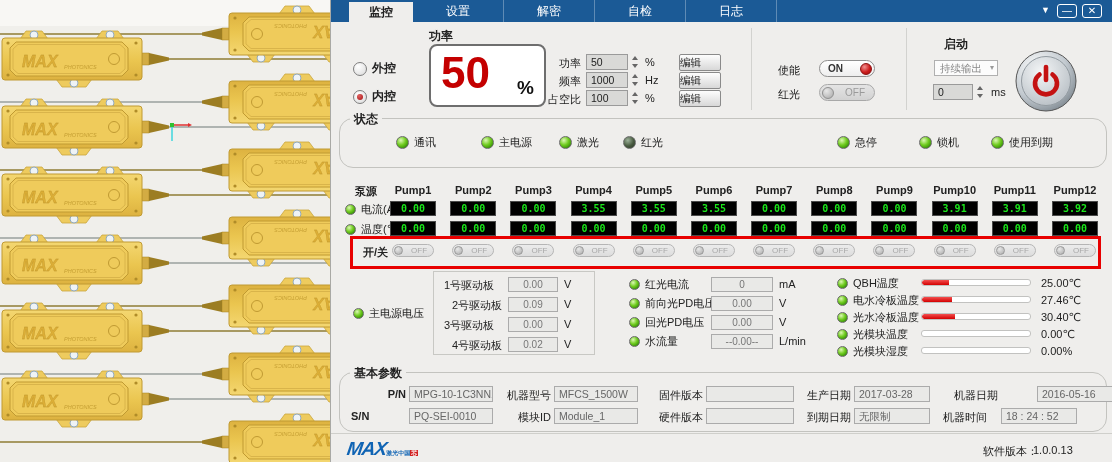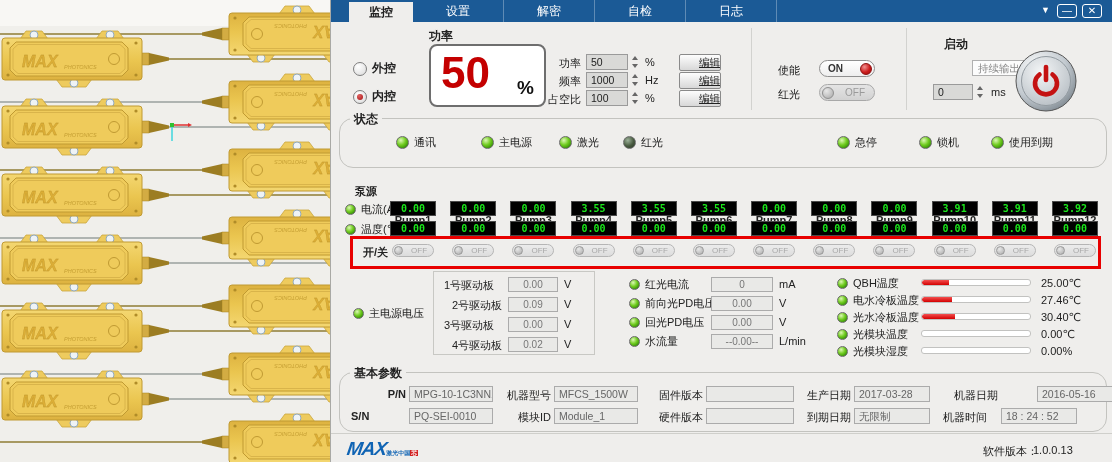--- a/index.html
+++ b/index.html
@@ -75,21 +75,21 @@
   
   .spin{position:absolute;height:16px;}
   .spin .val{position:absolute;left:0;top:0;width:42px;height:16px;background:#d9d9d7;border:1px solid #9a9a9a;
         box-sizing:border-box;font-size:10.5px;line-height:14px;padding-left:4px;color:#222;}
   .spin .arr{position:absolute;left:44px;top:0;width:11px;height:16px;}
   .spin .arr i{position:absolute;left:2px;width:0;height:0;border-left:3.5px solid transparent;border-right:3.5px solid transparent;}
   .spin .arr .up{top:2px;border-bottom:4px solid #666;}
   .spin .arr .dn{bottom:2px;border-top:4px solid #666;}
 
   .editbtn{position:absolute;width:42px;height:17px;background:linear-gradient(#fdfdfd,#d8d8d8);
-        border:1px solid #8a8a8a;border-radius:2px;font-size:10.5px;text-align:right;line-height:15px;color:#222;box-sizing:border-box;text-decoration:underline;}
+        border:1px solid #8a8a8a;border-radius:2px;font-size:10.5px;text-align:left;line-height:15px;color:#222;box-sizing:border-box;}
 
   
   #pwr-display{position:absolute;left:98px;top:44px;width:117px;height:63px;background:#fff;border:2px solid #6e6e6e;
         border-radius:8px;box-sizing:border-box;}
   #pwr-display .big{position:absolute;left:10px;top:2px;font-size:44px;font-weight:bold;color:#c40000;}
   #pwr-display .pct{position:absolute;right:10px;bottom:6px;font-size:19px;font-weight:bold;color:#111;}
 
   
   .ddl{position:absolute;background:#fcfcfc;border:1px solid #b0b0b0;box-sizing:border-box;height:16px;
        font-size:10.5px;color:#8a8a8a;line-height:14px;padding-left:5px;}
@@ -258,21 +258,21 @@
       <span class="txt">ON</span>
         <span class="knob"></span>
     </div>
     <div class="abs flabel" style="left:447px;top:87px;">红光</div>
     <div class="tgl-big tgl-off" style="left:488px;top:84px;">
       <span class="knob"></span>
         <span class="txt">OFF</span>
     </div>
 
     <div class="abs" style="left:613px;top:36px;font-weight:bold;font-size:12px;">启动</div>
-    <div class="ddl" style="left:603px;top:60px;width:64px;margin-left:38px;">
+    <div class="ddl" style="left:603px;top:60px;width:64px;">
       <span>持续输出</span>
       <span class="da">▾</span>
     </div>
     <div class="spin" style="left:602px;top:84px;">
       <div class="val" style="width:40px;background:#d9d9d7;">0</div>
       <div class="arr" style="left:42px;">
           <i class="up"></i>
           <i class="dn"></i>
         </div>
     </div>
@@ -304,21 +304,21 @@
     <div class="abs" style="left:65px;top:135px;"><span class="led"></span><span class="slabel">通讯</span></div>
     <div class="abs" style="left:150px;top:135px;"><span class="led"></span><span class="slabel">主电源</span></div>
     <div class="abs" style="left:228px;top:135px;"><span class="led"></span><span class="slabel">激光</span></div>
     <div class="abs" style="left:292px;top:135px;"><span class="led off"></span><span class="slabel">红光</span></div>
     <div class="abs" style="left:506px;top:135px;"><span class="led"></span><span class="slabel">急停</span></div>
     <div class="abs" style="left:588px;top:135px;text-align:center;"><span class="led"></span><span class="slabel">锁机</span></div>
     <div class="abs" style="left:660px;top:135px;"><span class="led"></span><span class="slabel">使用到期</span></div>
 
 
     <div class="abs phead" style="left:20px;top:184px;width:30px;text-align:center;">泵源</div>
-    <div class="pumprow" style="top:184px;margin-top:30px;">
+    <div class="pumprow" style="top:184px;">
       <div class="pcol phead">Pump1</div>
       <div class="pcol phead">Pump2</div>
       <div class="pcol phead">Pump3</div>
       <div class="pcol phead">Pump4</div>
       <div class="pcol phead">Pump5</div>
       <div class="pcol phead">Pump6</div>
       <div class="pcol phead">Pump7</div>
       <div class="pcol phead">Pump8</div>
       <div class="pcol phead">Pump9</div>
       <div class="pcol phead">Pump10</div>

